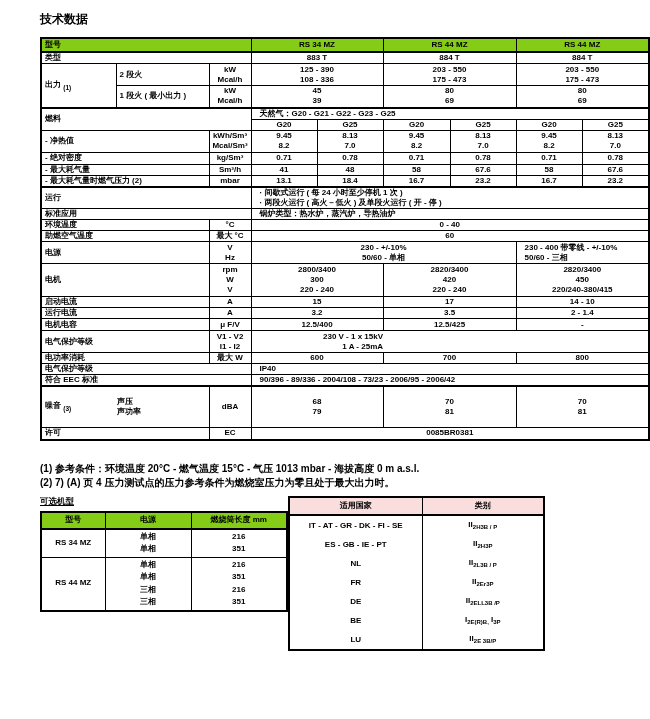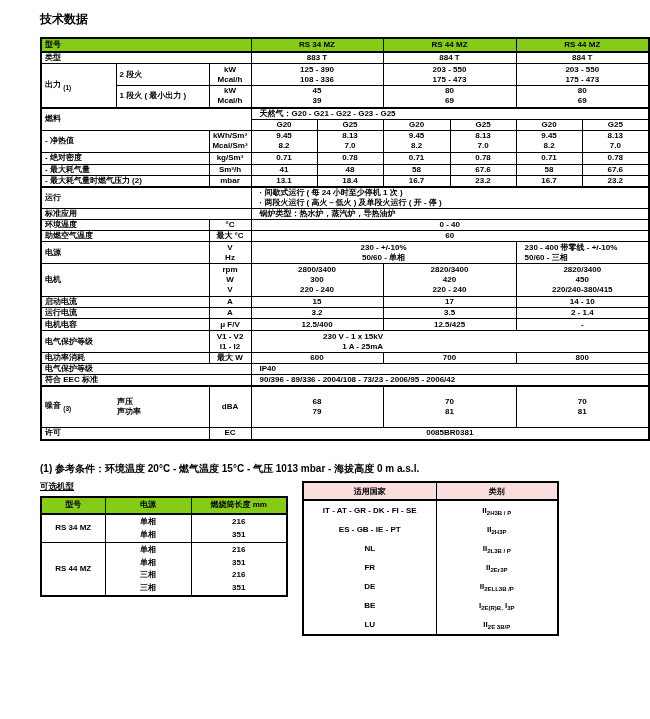--- a/index.html
+++ b/index.html
@@ -16,21 +16,21 @@
   .main tr.b2 td{border-bottom-width:2px;}
   tr.h11{height:11px;margin-left:12px;} tr.h12{height:12px;margin-top:19px;} tr.h14{height:14px;}
   tr.h22{height:22px;} tr.h33{height:33px;}
   sub{font-size:6.5px;line-height:1;}
   .ign{width:33%;text-align:right;white-space:pre-line;}
   .noise-flex{display:flex;align-items:center;text-align:left;}
   .noise-flex .nlab{width:72px;flex:none;}
   .noise-flex .nsub{white-space:pre-line;}
   .fnotes{width:608px;margin-top:21px;}
   .fn{font-size:10px;font-weight:bold;line-height:14.5px;padding-left:15px;text-indent:-15px;}
-  .bottom{display:flex;gap:14px;margin-top:5px;align-items:flex-start;}
+  .bottom{display:flex;margin-top:5px;align-items:flex-start;}
   .sec-title{font-size:8.5px;font-weight:bold;text-decoration:underline;margin:0 0 3px 0;}
   table.opt{width:246px;border:2px solid #000;}
   .opt th,.opt td{border:1px solid #000;font-size:8px;font-weight:bold;text-align:center;vertical-align:middle;white-space:pre-line;line-height:12.5px;padding:1px 2px;}
   .opt thead th{height:13px;border-bottom-width:2px;}
   table.gas{width:255px;border:2px solid #000;padding-left:39px;}
   .gas th{background:#fadede;height:14px;border:1px solid #000;border-bottom-width:2px;font-size:8px;font-weight:bold;padding:1px 2px;}
   .gas td{border-left:1px solid #000;border-right:1px solid #000;border-top:0;border-bottom:0;height:17px;text-align:center;font-size:8px;font-weight:bold;vertical-align:middle;}
   .gsub{font-size:6px;vertical-align:-2px;}
 </style>
 </head>
@@ -251,20 +251,21 @@
       <tr class="h12">
         <td class="lab" colspan="2">许可</td>
         <td>EC</td>
         <td colspan="6">0085BR0381</td>
       </tr>
     </tbody>
   </table>
 
   <div class="fnotes">
     <div class="fn">(1) 参考条件：环境温度 20°C - 燃气温度 15°C - 气压 1013 mbar - 海拔高度 0 m a.s.l.</div>
+    <div class="fn">(2) 7) (A) 页 4 压力测试点的压力参考条件为燃烧室压力为零且处于最大出力时。</div>
   </div>
 
   <div class="bottom">
     <div>
       <div class="sec-title">可选机型</div>
       <table class="opt">
         <colgroup>
             <col style="width:64px">
             <col style="width:86px">
             <col style="width:96px">

